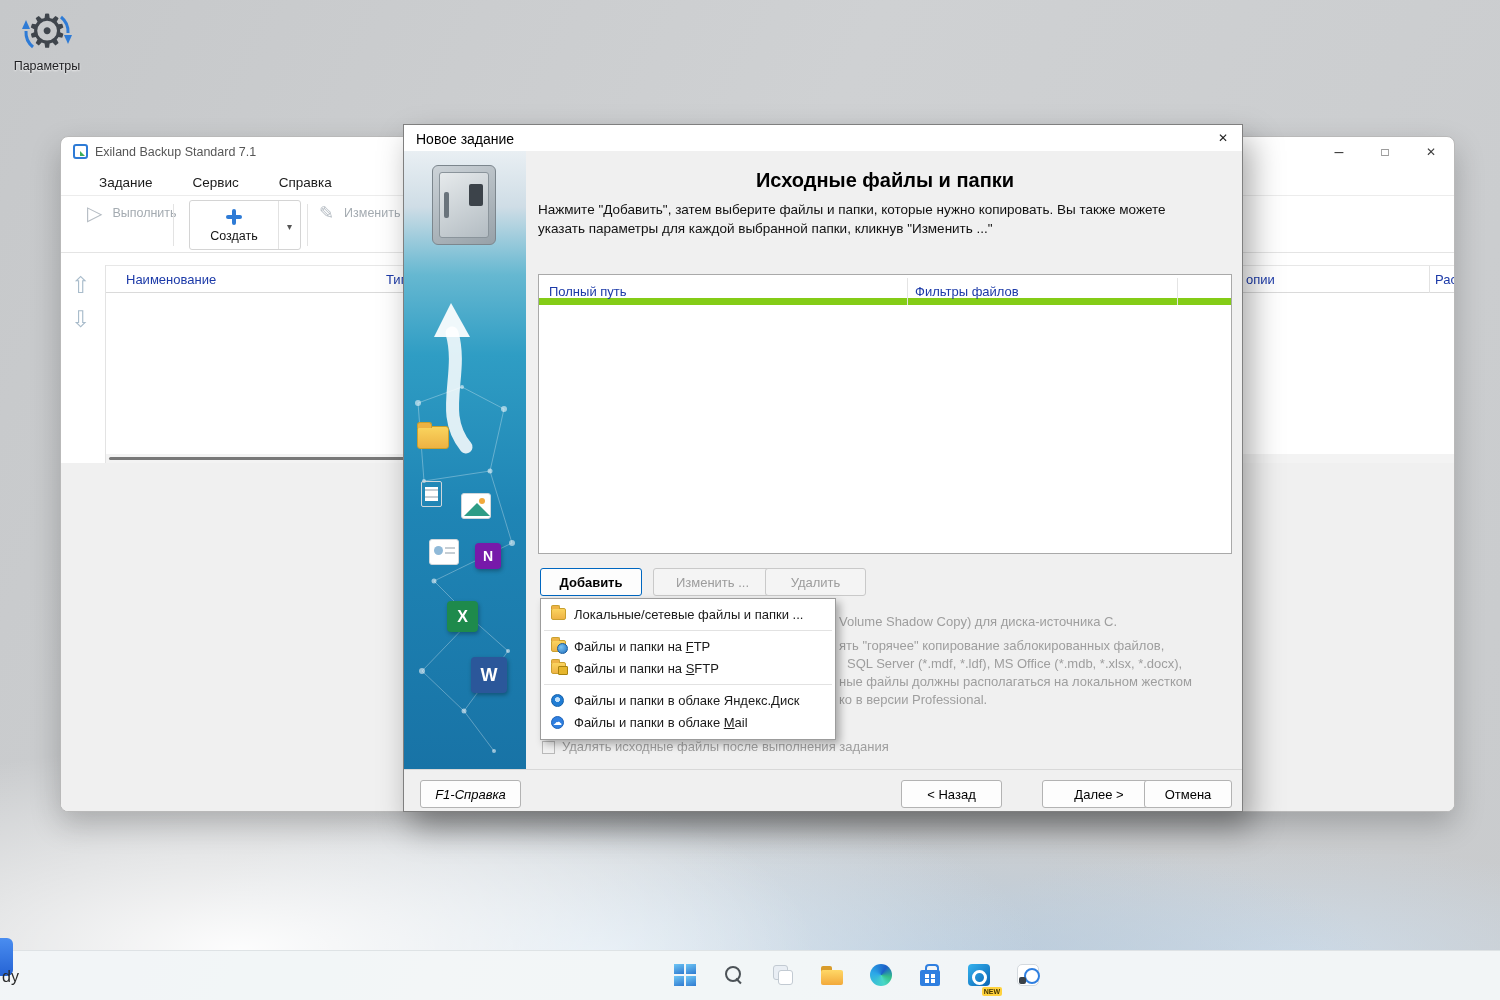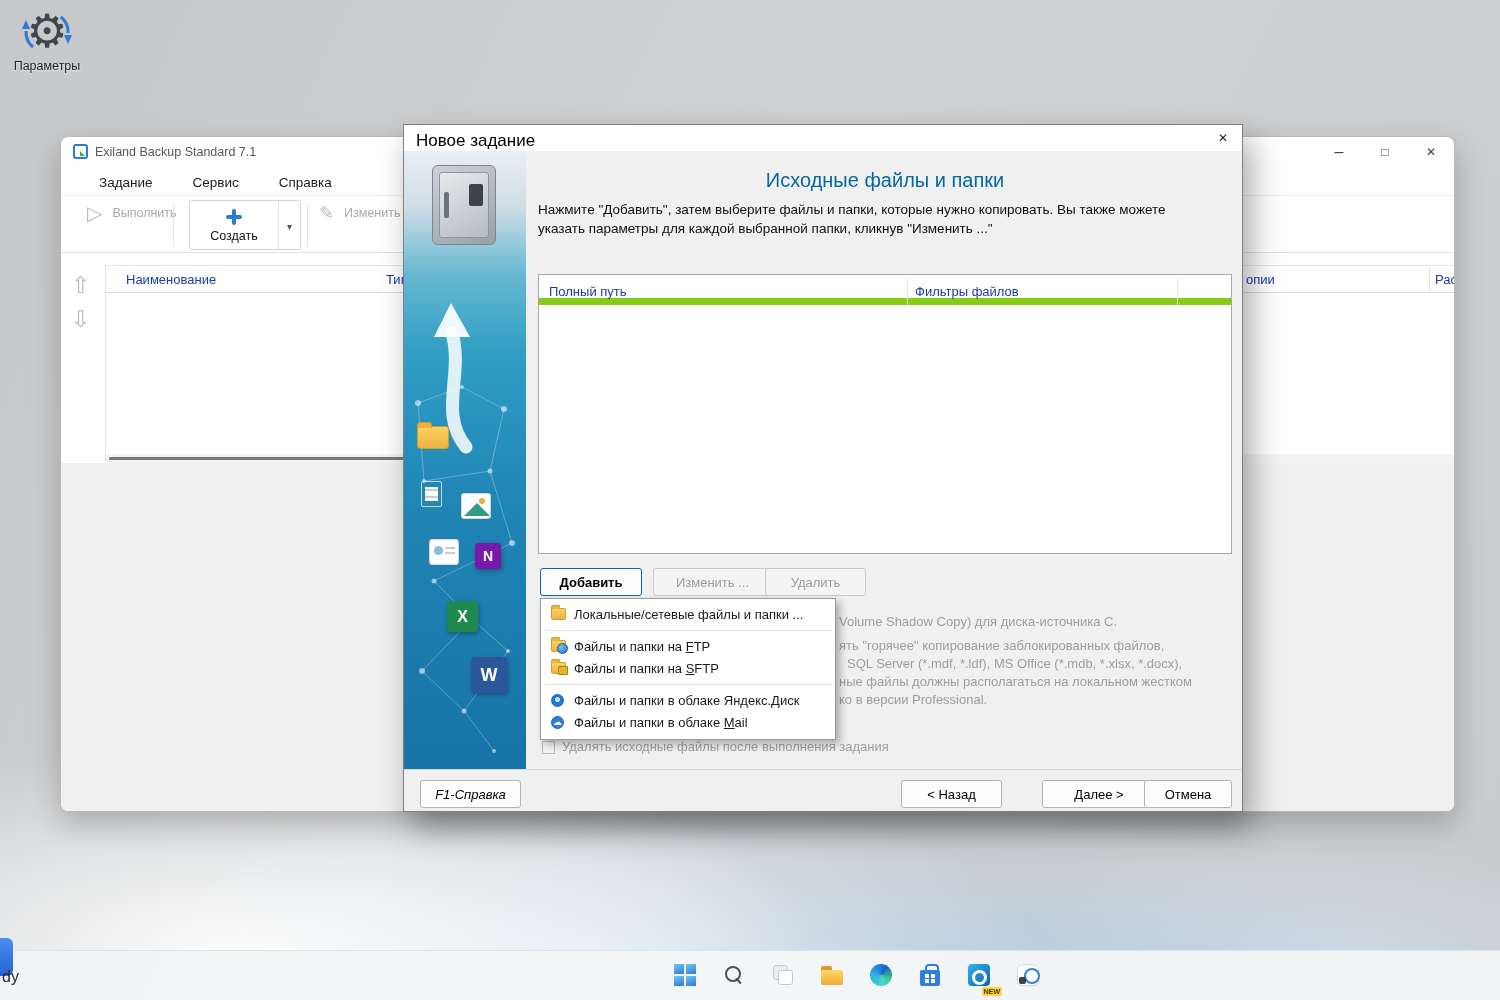--- a/index.html
+++ b/index.html
@@ -59,21 +59,21 @@
   .aw-header .vdiv { position:absolute; top:0; width:1px; height:28px; background:#e2e2e2; }
   .aw-list { position:absolute; left:45px; top:156px; width:1350px; height:161px; background:#fff; }
   .aw-hscroll { position:absolute; left:45px; top:317px; width:1350px; height:9px; background:#f3f3f3; }
   .aw-hthumb { position:absolute; left:3px; top:3px; width:1130px; height:3px; background:#787878; border-radius:2px; }
   .aw-lower { position:absolute; left:0; top:326px; width:1395px; height:350px; background:#f0f0f0; }
 
   
   .dialog { position:absolute; left:403px; top:124px; width:840px; height:688px; background:#f0f0f0;
     border:1px solid #7f7f7f; box-shadow:8px 16px 30px rgba(0,0,0,.35); z-index:20; }
   .dlg-titlebar { position:absolute; left:0; top:0; width:100%; height:26px; background:#fff; }
-  .dlg-title { position:absolute; left:12px; top:6px; font-size:17px; color:#000; }
+  .dlg-title { position:absolute; left:12px; top:6px; font-size:14px; color:#000; }
   .dlg-close { position:absolute; right:4px; top:2px; width:30px; height:22px; display:flex; align-items:center; justify-content:center; color:#222; }
 
   
   .sidebar { position:absolute; left:0; top:26px; width:122px; height:618px; overflow:hidden;
     background:linear-gradient(180deg,#e9eff3 0%,#cfdde6 9%,#66b8d1 20%,#2f9dc4 33%,#1f85b5 58%,#1873a6 100%); }
   .sb-svg { position:absolute; left:0; top:0; }
   .safe { position:absolute; left:28px; top:14px; width:64px; height:80px; background:linear-gradient(150deg,#ccd3d8,#97a1a8); border:1px solid #7c868d; border-radius:6px; }
   .safe-door { position:absolute; left:6px; top:6px; right:6px; bottom:6px; background:linear-gradient(150deg,#e6eaec,#b3bcc2); border:1px solid #8a949b; border-radius:3px; }
   .safe-pad { position:absolute; right:12px; top:18px; width:14px; height:22px; background:#3c434a; border-radius:2px; }
   .safe-handle { position:absolute; left:11px; top:26px; width:5px; height:26px; background:#6a747c; border-radius:2px; }
@@ -86,21 +86,21 @@
   .sb-img::after { content:""; position:absolute; right:5px; top:4px; width:6px; height:6px; border-radius:50%; background:#f2a93b; }
   .sb-card { position:absolute; left:25px; top:388px; width:30px; height:26px; background:#fff; border:1px solid #cfd6db; border-radius:3px; }
   .sb-card::before { content:""; position:absolute; left:4px; top:6px; width:9px; height:9px; border-radius:50%; background:#8fb9d8; }
   .sb-card::after { content:""; position:absolute; right:3px; top:7px; width:10px; height:2px; background:#c6ced4; box-shadow:0 5px #c6ced4; }
   .sb-tile { position:absolute; color:#fff; font-weight:700; display:flex; align-items:center; justify-content:center; border-radius:4px; box-shadow:1px 2px 4px rgba(0,0,0,.3); }
   .sb-note { left:71px; top:392px; width:26px; height:26px; background:#7719aa; font-size:14px; }
   .sb-xls  { left:43px; top:450px; width:31px; height:31px; background:#1e8a4c; font-size:16px; }
   .sb-wrd  { left:67px; top:506px; width:36px; height:36px; background:#2b579a; font-size:18px; }
 
   
-  .dlg-heading { position:absolute; left:134px; top:44px; width:694px; text-align:center; font-size:20px; font-weight:400; color:#0369a1; }
+  .dlg-heading { position:absolute; left:134px; top:44px; width:694px; text-align:center; font-size:20px; font-weight:700; color:#000000; }
   .dlg-desc { position:absolute; left:134px; top:76px; width:678px; font-size:13.5px; line-height:1.4; color:#101010; }
   .dlg-table { position:absolute; left:134px; top:149px; width:694px; height:280px; background:#fff; border:1px solid #a9a9a9; }
   .dlg-th-row { position:absolute; left:0; top:3px; width:100%; height:27px; border-bottom:7px solid #84cc16; }
   .dlg-th { position:absolute; top:6px; font-size:13px; color:#1c3aa8; white-space:nowrap; }
   .dlg-th-div { position:absolute; top:0; width:1px; height:27px; background:#e4e4e4; }
   .dlg-btn { position:absolute; height:28px; background:#fdfdfd; border:1px solid #b3b3b3; border-radius:3px; font-size:13px;
     display:flex; align-items:center; justify-content:center; color:#000; }
   .dlg-btn.focused { border:1px solid #0067c0; font-weight:700; }
   .dlg-btn.disabled { color:#9c9c9c; background:#f4f4f4; border-color:#c9c9c9; }
 

